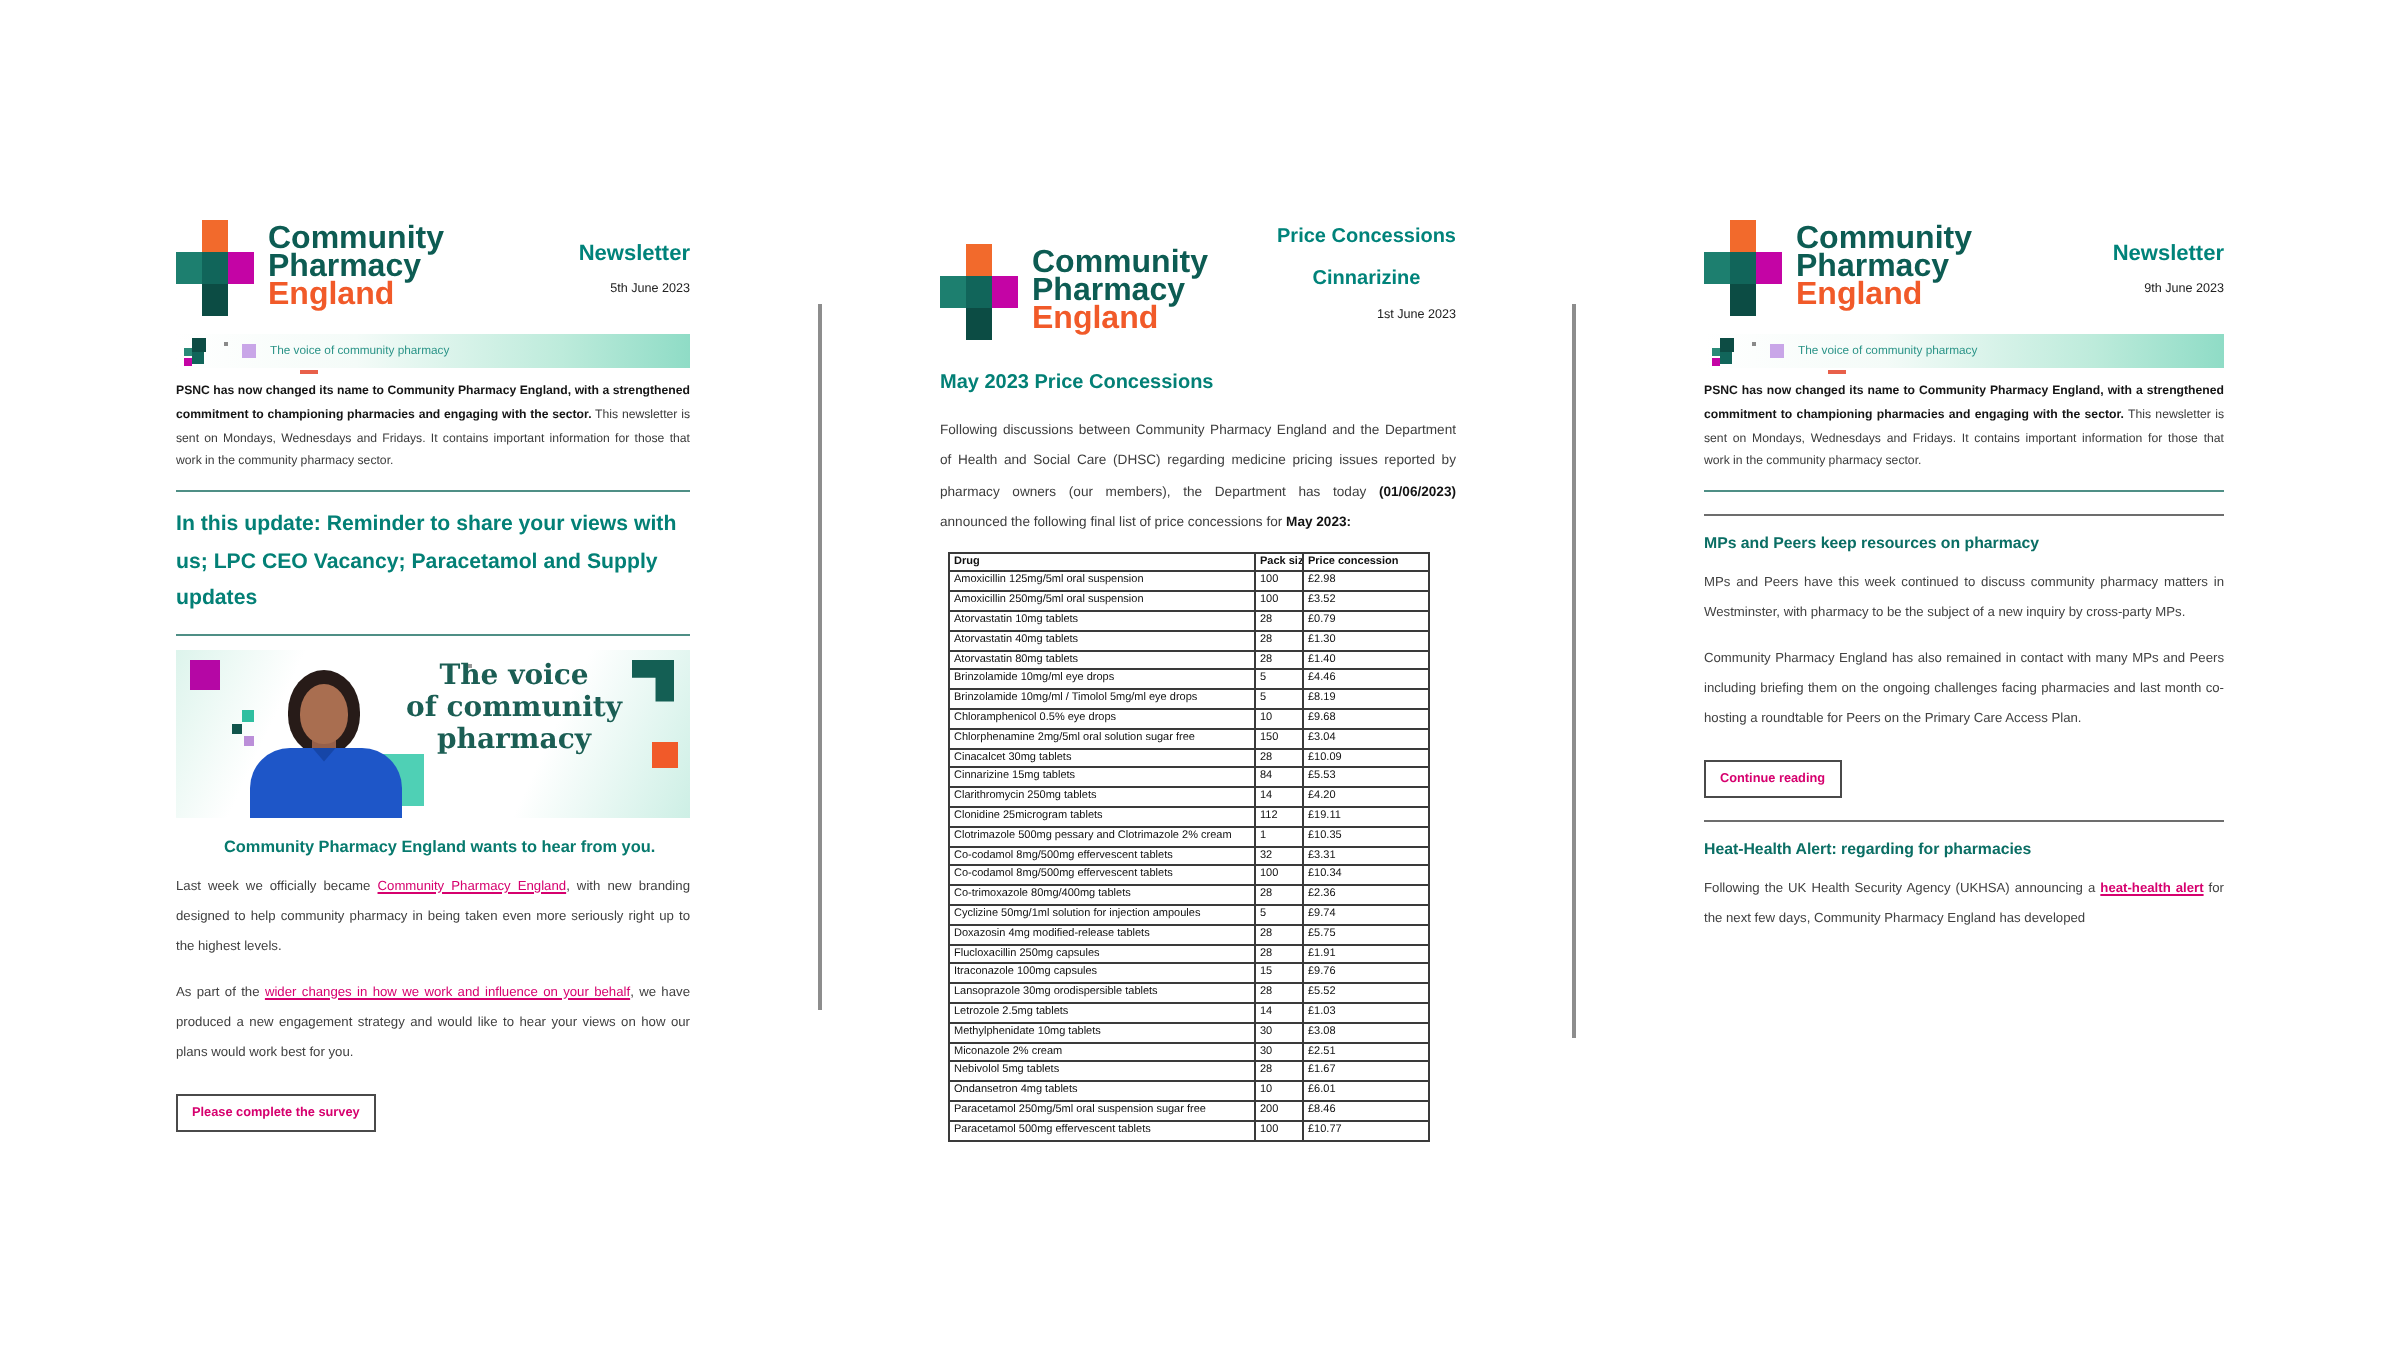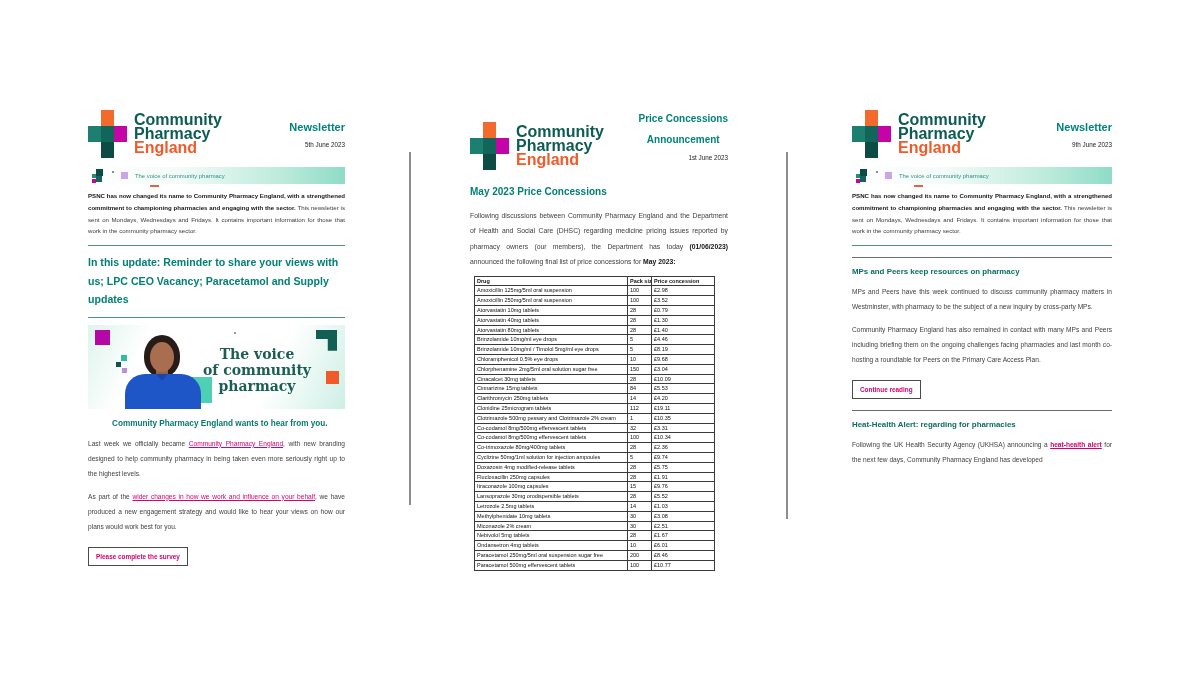--- a/index.html
+++ b/index.html
@@ -76,21 +76,21 @@
   .hero-sq2 { left:28px; top:37px; width:5px; height:5px; background:#11554c; }
   .hero-sq3 { left:34px; top:43px; width:5px; height:5px; background:#bb8fd9; }
   .hero-mint { left:98px; bottom:6px; width:26px; height:26px; background:#4fd0b5; }
   .person { position:absolute; left:30px; bottom:0; width:95px; height:74px; }
   .p-hair { left:26px; top:0; width:36px; height:42px; background:#271b18; border-radius:50% 50% 46% 46%; }
   .p-face { left:32px; top:7px; width:24px; height:30px; background:#a96e50; border-radius:50% 50% 48% 48%; }
   .p-neck { left:38px; top:34px; width:12px; height:8px; background:#96604a; }
   .p-body { left:7px; top:39px; width:76px; height:40px; background:#1e56c8; border-radius:20px 20px 0 0; }
   .p-collar { left:38px; top:39px; width:12px; height:7px; background:#1646a8;
               clip-path:polygon(0 0,100% 0,50% 100%); }
-  .hero-title { position:absolute; left:103px; top:21px; width:132px; text-align:center;
+  .hero-title { position:absolute; left:103px; top:5px; width:132px; text-align:center;
                 font-family:"DejaVu Serif", serif; font-weight:600; font-size:14px;
                 line-height:16px; color:#1b5e54; }
 
   
   .mid-heading { margin-top:16px; color:#038076; font-weight:bold; font-size:10px; }
   .mid-para { margin-top:11px; font-size:6.8px; line-height:15.4px; text-align:justify; color:#3d3d3d; }
   .mid-para b { color:#131313; }
   table.pc { margin-top:6px; margin-left:4px; border-collapse:collapse; width:240px;
              font-size:5.5px; color:#101010; table-layout:fixed; }
   table.pc th, table.pc td { border:0.8px solid #3a3a3a; padding:1px 2px; text-align:left;
@@ -191,21 +191,21 @@
         </div>
         <div class="logo-text">
           <div>Community</div>
           <div>Pharmacy</div>
           <div class="england">England</div>
         </div>
       </div>
       <div class="header-right">
         <div class="doc-title doc-title-2line">
           <div>Price Concessions</div>
-          <div>Announcement</div>
+          <div>Cinnarizine</div>
         </div>
         <div class="doc-date" style="margin-top:4px;">1st June 2023</div>
       </div>
     </div>
 
     <div class="mid-heading">May 2023 Price Concessions</div>
 
     <p class="mid-para"><span>Following discussions between Community Pharmacy England and the Department of Health and Social Care (DHSC) regarding medicine pricing issues reported by pharmacy owners (our members), the Department has today </span><b>(01/06/2023)</b><span> announced the following final list of price concessions for </span><b>May 2023:</b></p>
 
     <table class="pc">

